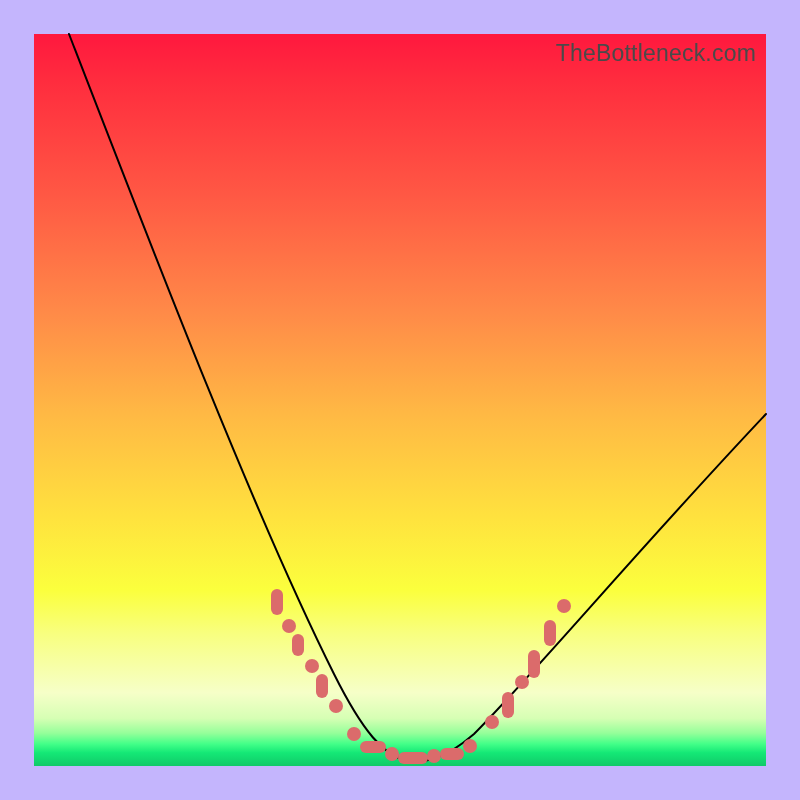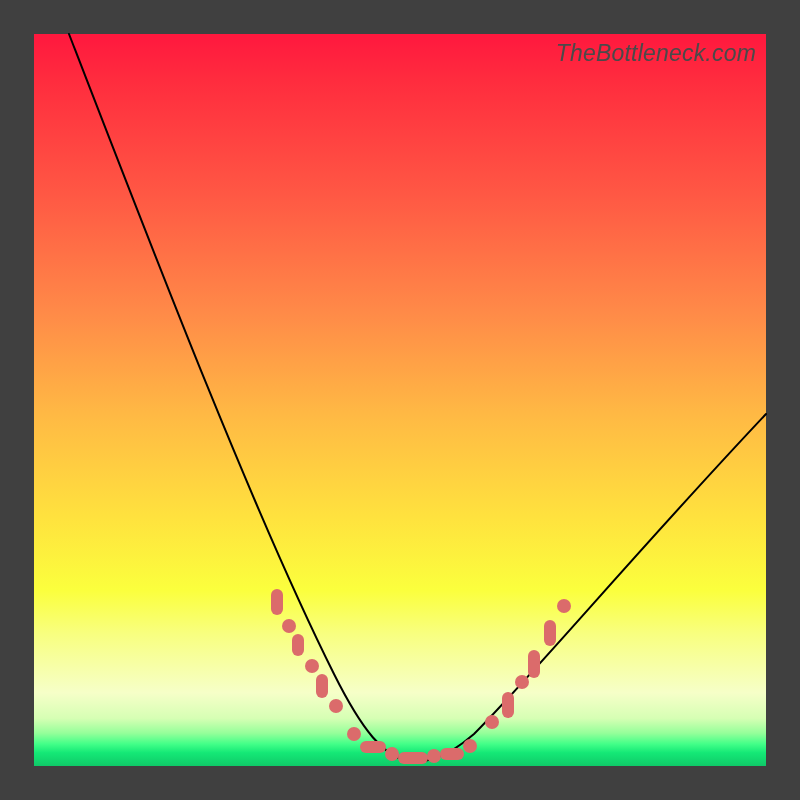--- a/index.html
+++ b/index.html
@@ -8,22 +8,21 @@
     width: 800px;
     height: 800px;
     background: #000;
     overflow: hidden;
     font-family: Arial, Helvetica, sans-serif;
   }
   .outer {
     position: relative;
     width: 800px;
     height: 800px;
-    background: #404040;
-    font-style: italic;
+    background: #c4b5fd;
   }
   .plot {
     position: absolute;
     left: 34px;
     top: 34px;
     width: 732px;
     height: 732px;
     
     background: linear-gradient(
       to bottom,

